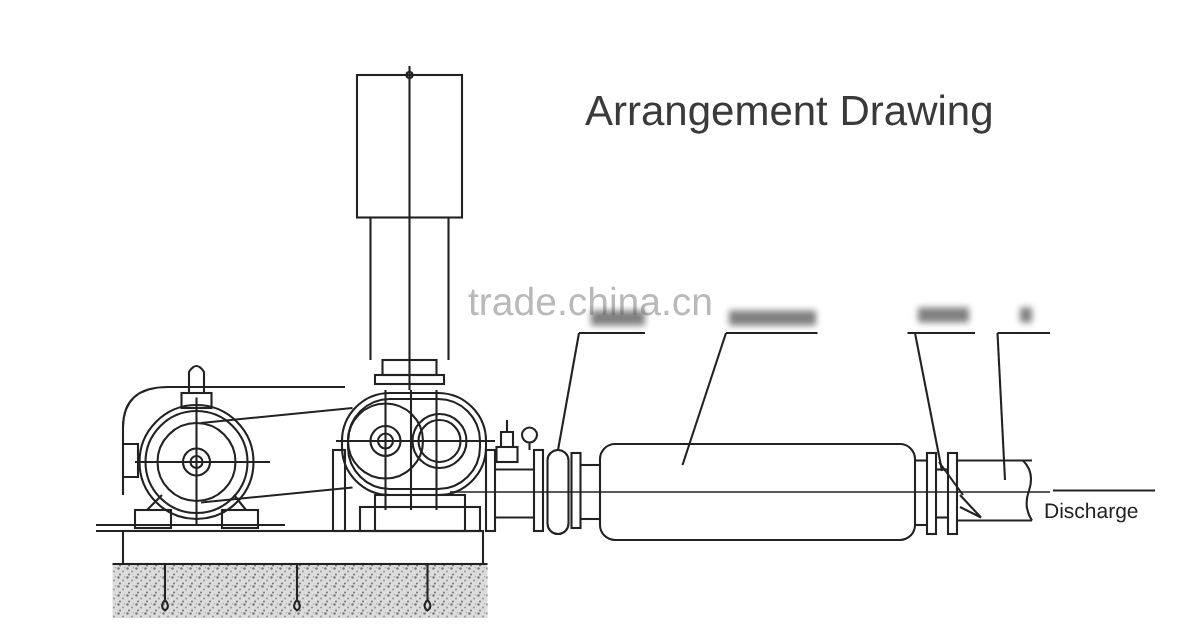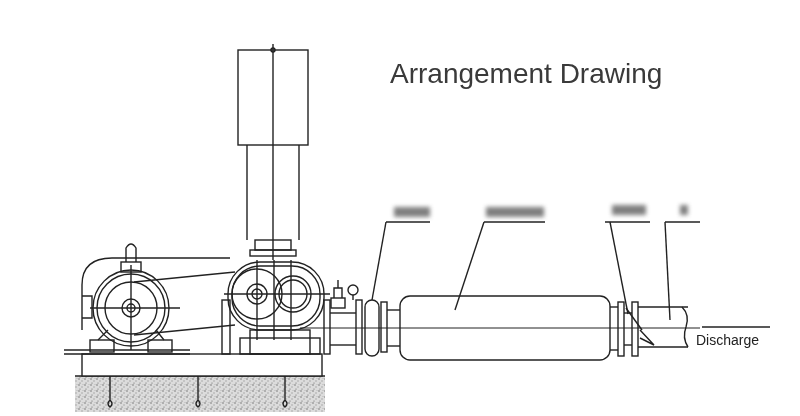--- a/index.html
+++ b/index.html
@@ -141,20 +141,21 @@
         <path d="M682 307 Q690 315 686 327 Q682 338 688 347"></path>
         <path d="M640 330 L654 345 L640 338"></path>
         <line x1="670" y1="320" x2="665" y2="222"></line>
         <line x1="665" y1="222" x2="700" y2="222"></line>
         <line x1="702" y1="327" x2="770" y2="327"></line>
       </g>
     </g>
   </svg>
 
   <div class="title">Arrangement Drawing</div>
+  <div class="watermark">trade.china.cn</div>
 
   <div class="blur-label" style="left:394px;top:207px;width:36px;"></div>
   <div class="blur-label" style="left:486px;top:207px;width:58px;"></div>
   <div class="blur-label" style="left:612px;top:205px;width:34px;"></div>
   <div class="blur-label" style="left:680px;top:205px;width:8px;"></div>
 
   <div class="discharge">Discharge</div>
 </div>
 
 </body></html>

